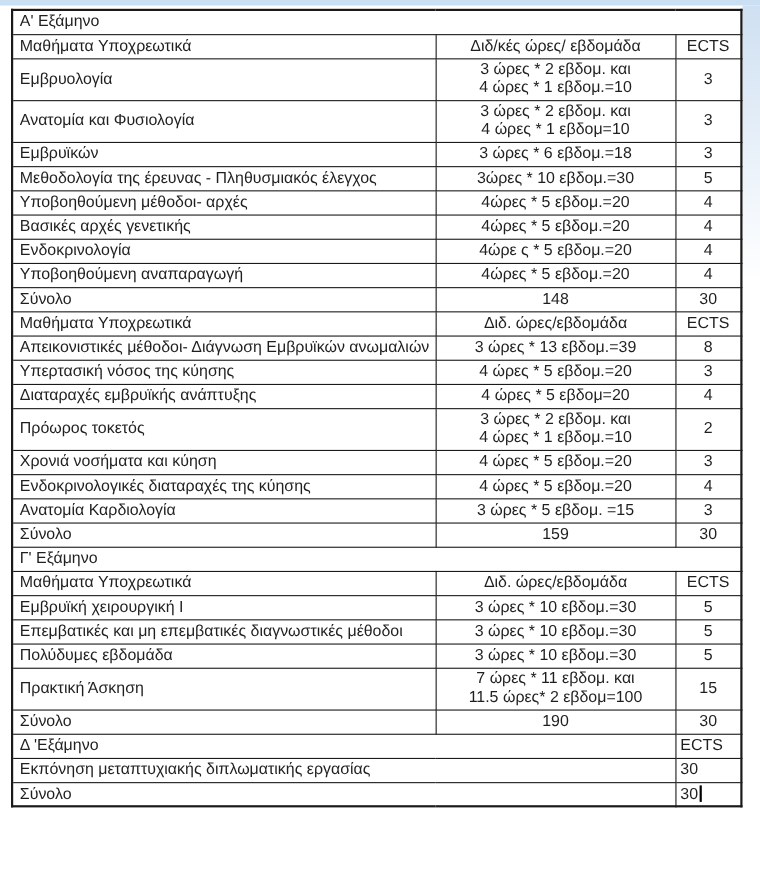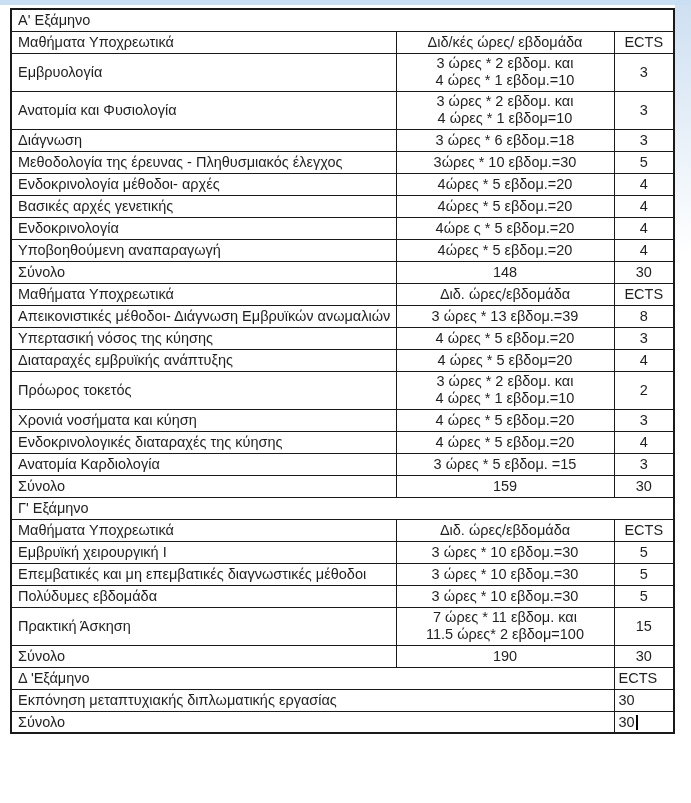--- a/index.html
+++ b/index.html
@@ -72,35 +72,35 @@
       </tr>
       <tr class="course-row double">
         <td class="left-cell">Ανατομία και Φυσιολογία</td>
         <td class="center hours">
           <div>3 ώρες * 2 εβδομ. και</div>
           <div>4 ώρες * 1 εβδομ=10</div>
         </td>
         <td class="center">3</td>
       </tr>
       <tr class="course-row">
-        <td class="left-cell">Διάγνωση</td>
+        <td class="left-cell">Εμβρυϊκών</td>
         <td class="center hours">
           <div>3 ώρες * 6 εβδομ.=18</div>
         </td>
         <td class="center">3</td>
       </tr>
       <tr class="course-row">
         <td class="left-cell">Μεθοδολογία της έρευνας - Πληθυσμιακός έλεγχος</td>
         <td class="center hours">
           <div>3ώρες * 10 εβδομ.=30</div>
         </td>
         <td class="center">5</td>
       </tr>
       <tr class="course-row">
-        <td class="left-cell">Ενδοκρινολογία μέθοδοι- αρχές</td>
+        <td class="left-cell">Υποβοηθούμενη μέθοδοι- αρχές</td>
         <td class="center hours">
           <div>4ώρες * 5 εβδομ.=20</div>
         </td>
         <td class="center">4</td>
       </tr>
       <tr class="course-row">
         <td class="left-cell">Βασικές αρχές γενετικής</td>
         <td class="center hours">
           <div>4ώρες * 5 εβδομ.=20</div>
         </td>

